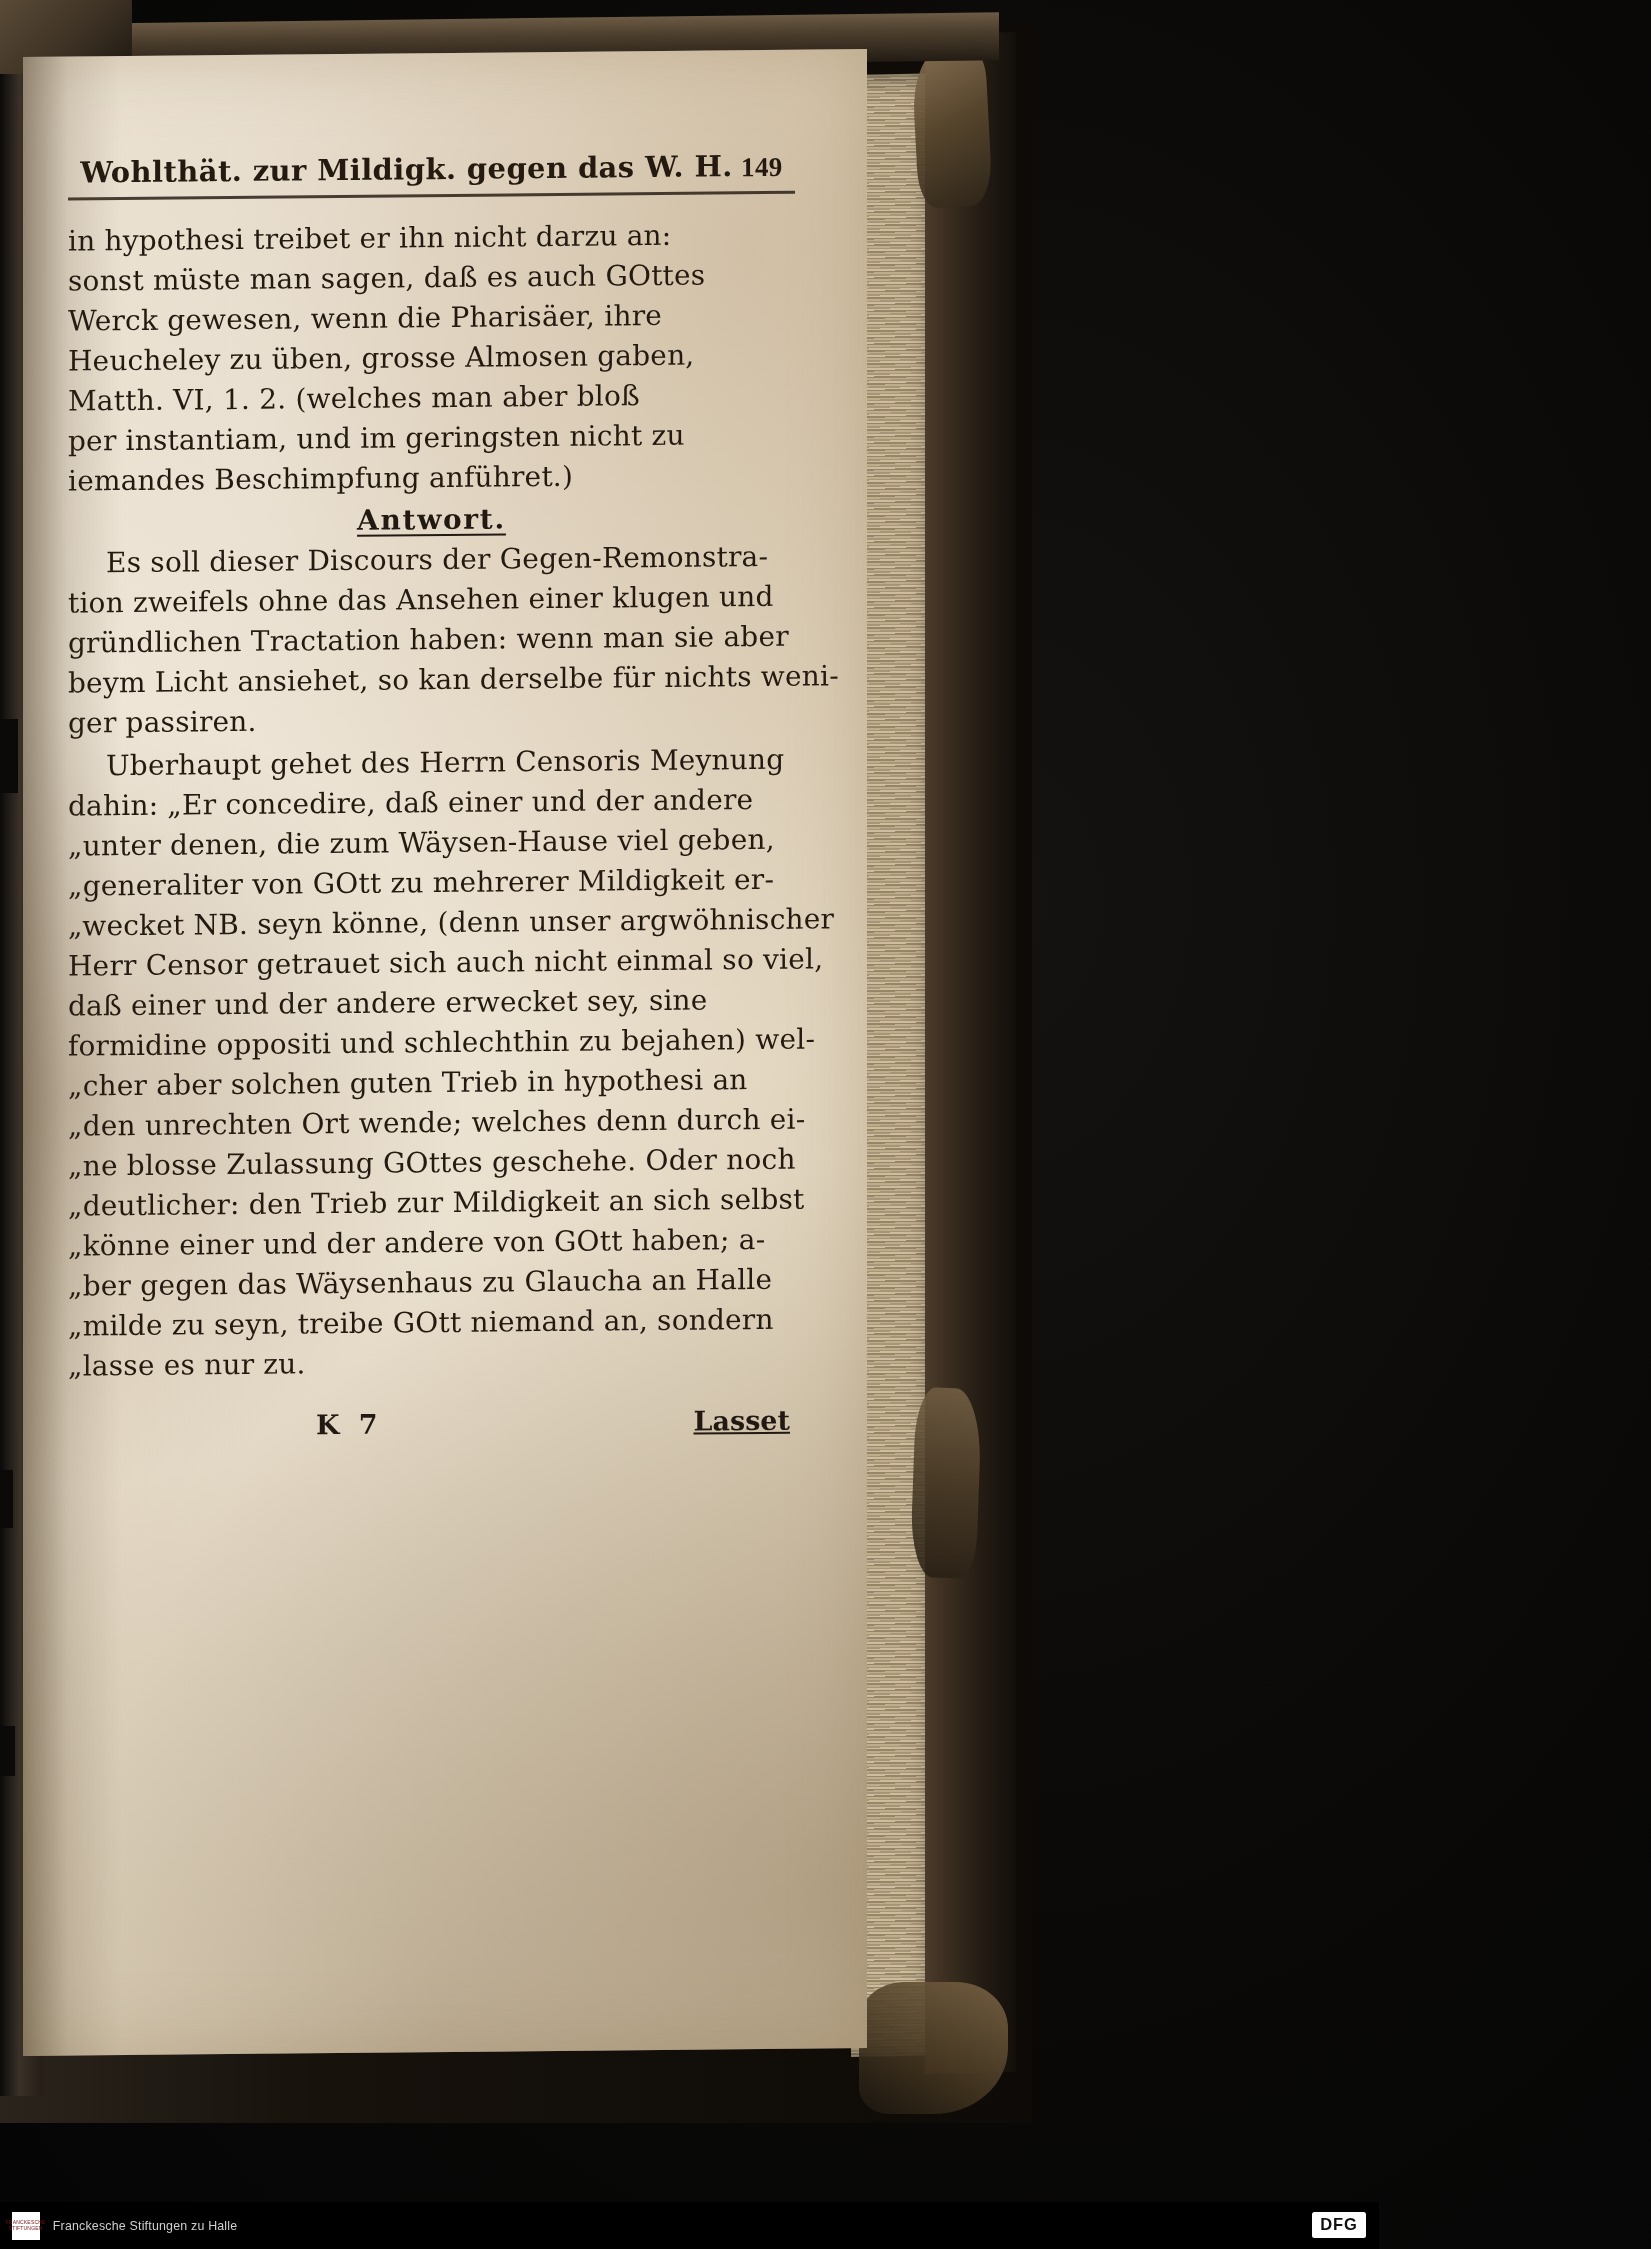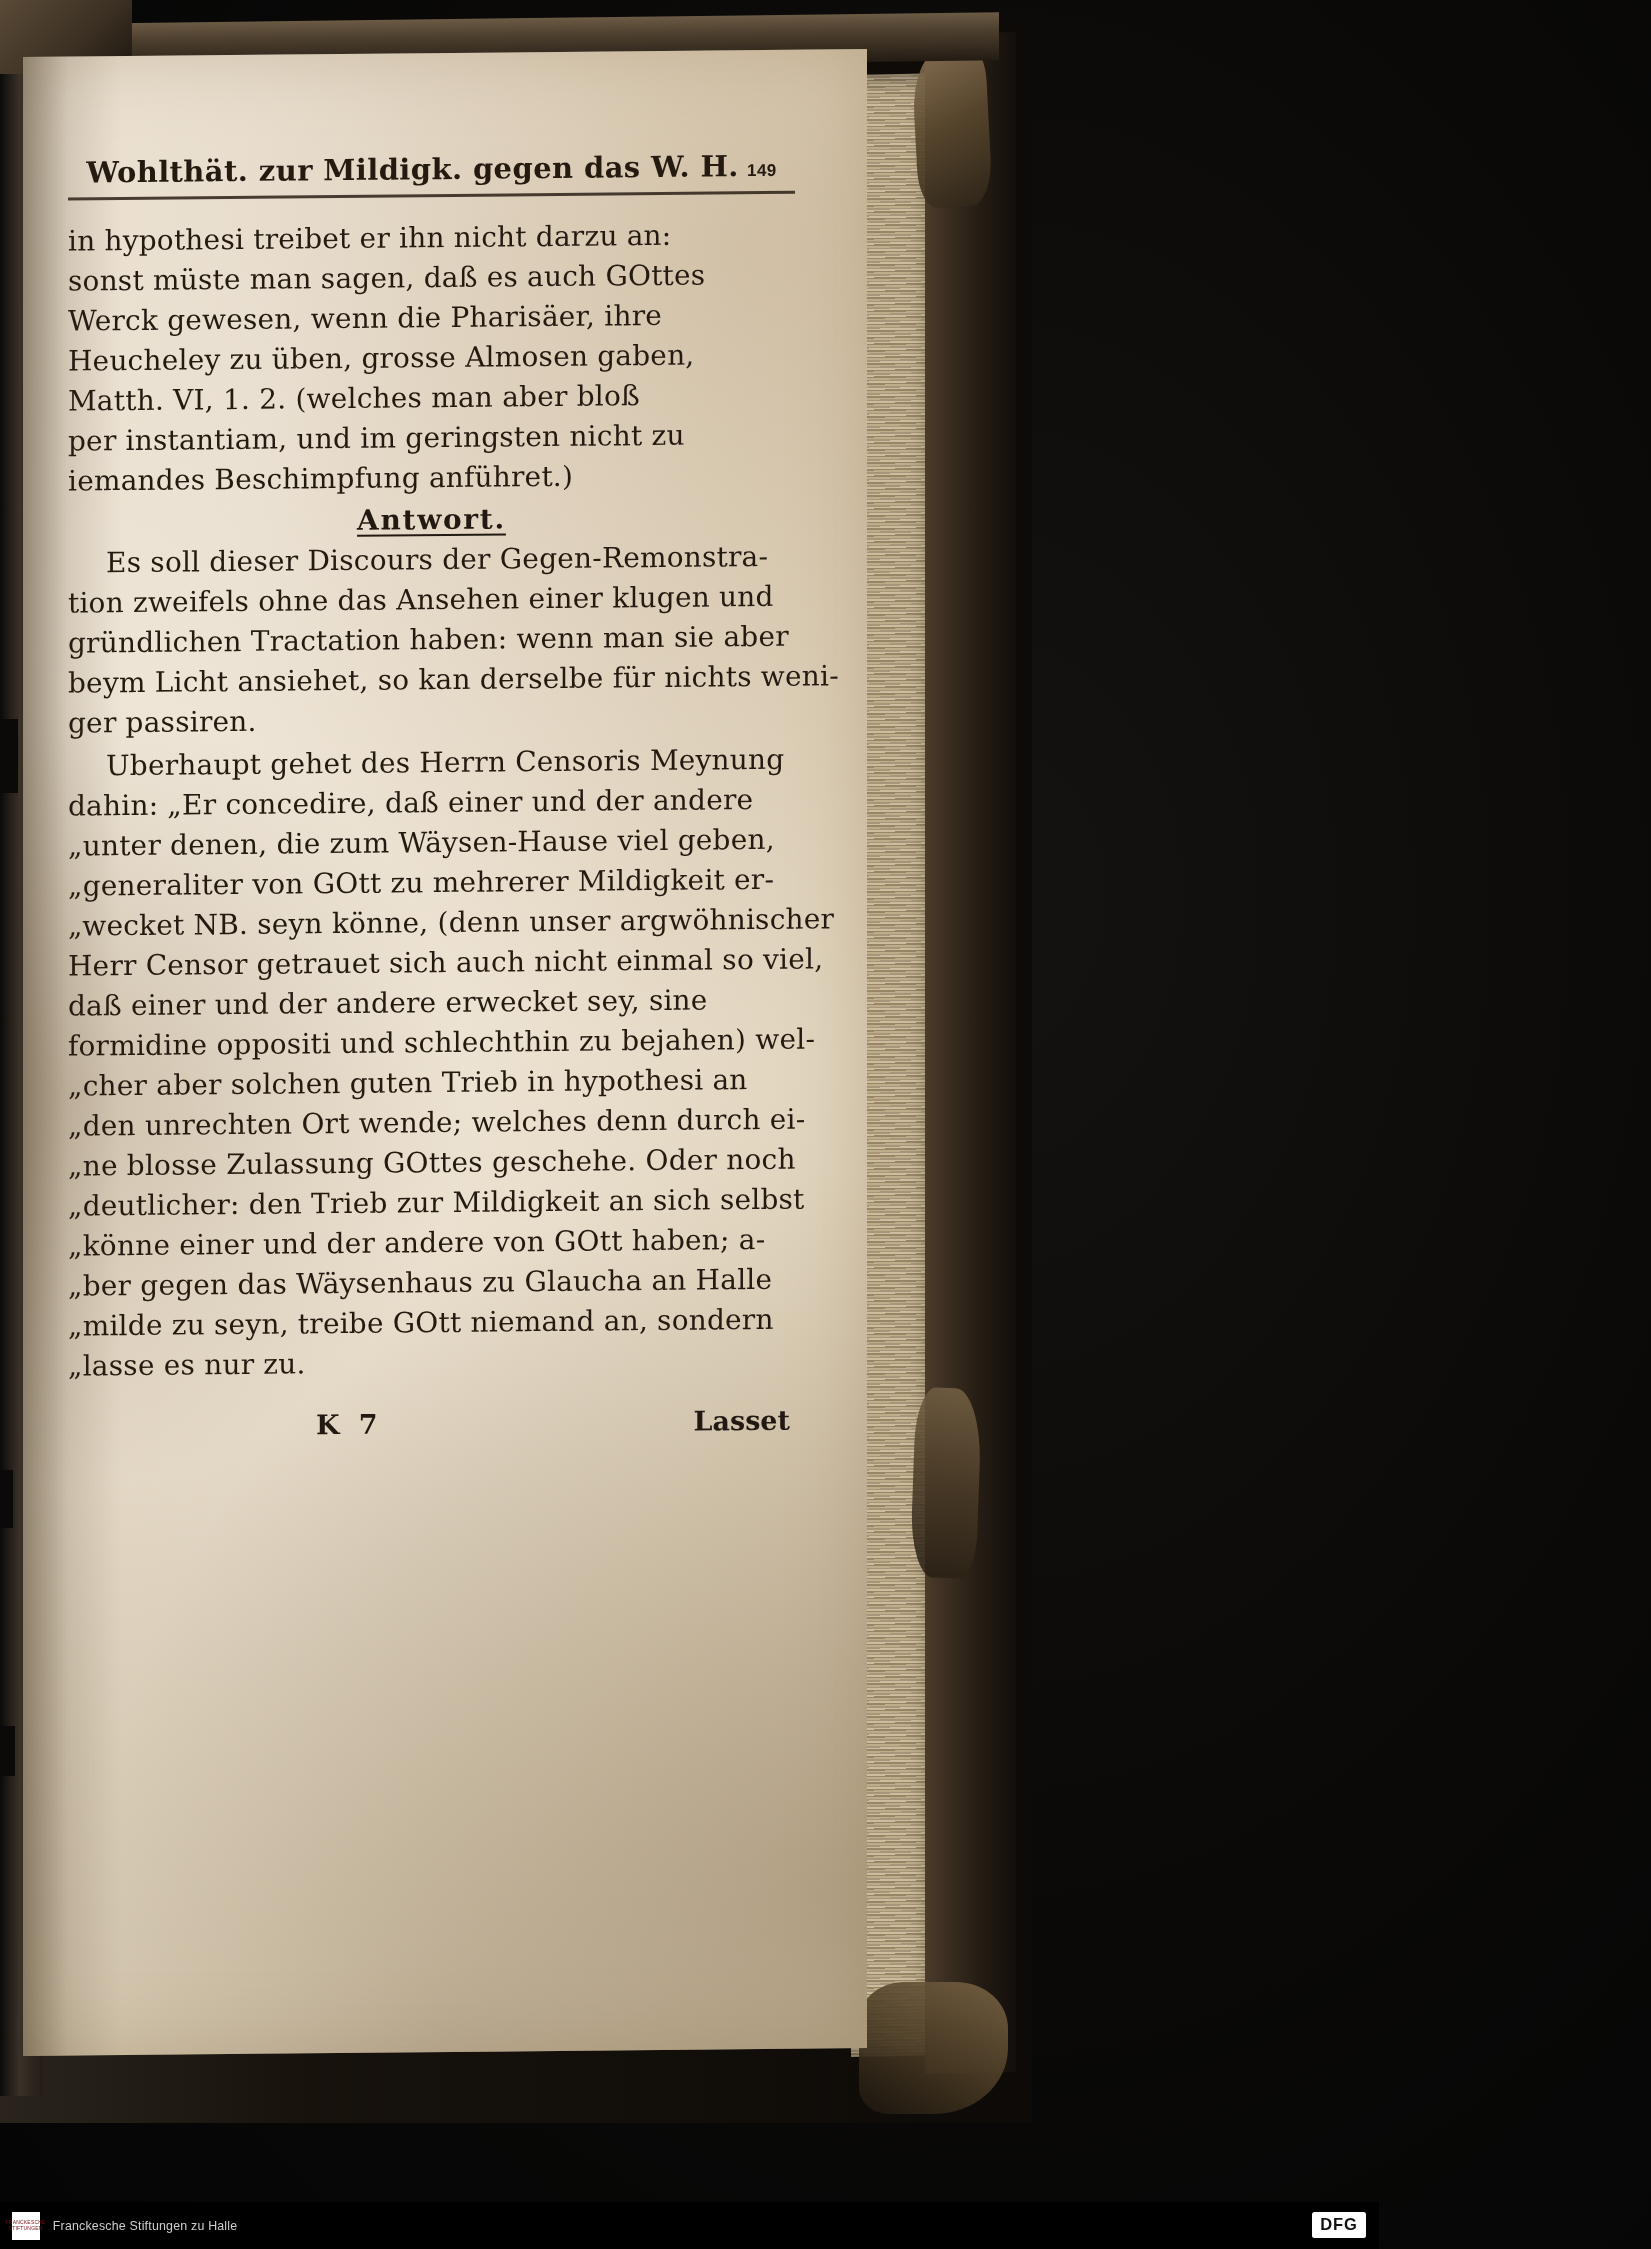--- a/index.html
+++ b/index.html
@@ -176,23 +176,23 @@
     justify-content: center;
     gap: 8.3px;
     font-family: "DejaVu Serif", serif;
     font-weight: 700;
     font-size: 29px;
     letter-spacing: 0.4px;
     color: #241a10;
     white-space: nowrap;
   }
   .running-head .pageno {
-    font-family: Liberation Sans, sans-serif;
-    font-weight: 700;
-    font-size: 17px;
+    font-family: Liberation Serif, serif;
+    font-weight: 700;
+    font-size: 27px;
   }
   .rule {
     margin-top: 8.3px;
     height: 2.5px;
     background: #2b2016;
     opacity: .85;
   }
 
   .bodytext {
     margin-top: 21.5px;
@@ -232,20 +232,21 @@
     font-size: 27px;
     font-weight: 700;
   }
   .sig-mark {
     margin-left: 248px;
     letter-spacing: 5px;
   }
   .catchword {
     margin-left: auto;
     padding-right: 5px;
+    text-decoration: underline;
   }
 
   
   #footer-bar {
     position: absolute;
     left: 0;
     bottom: 0;
     width: 1379px;
     height: 48px;
     background: #000000;

